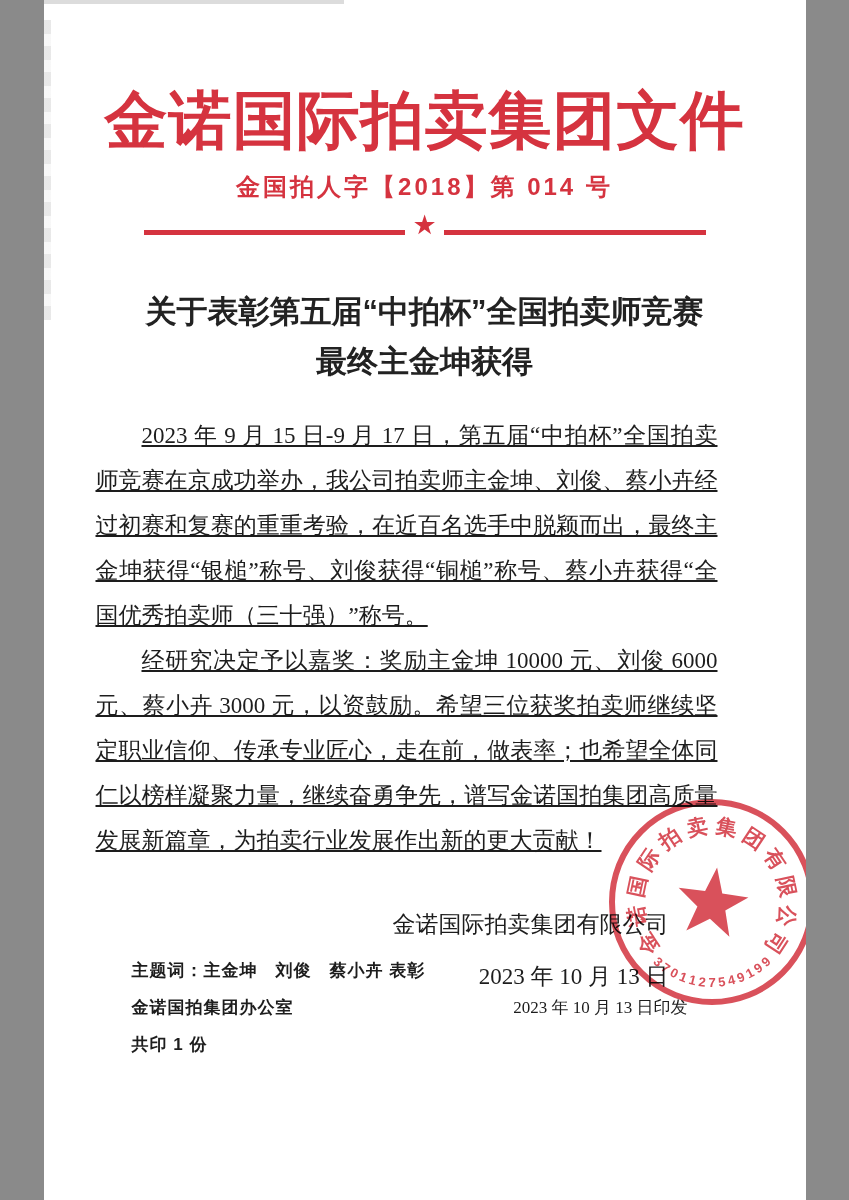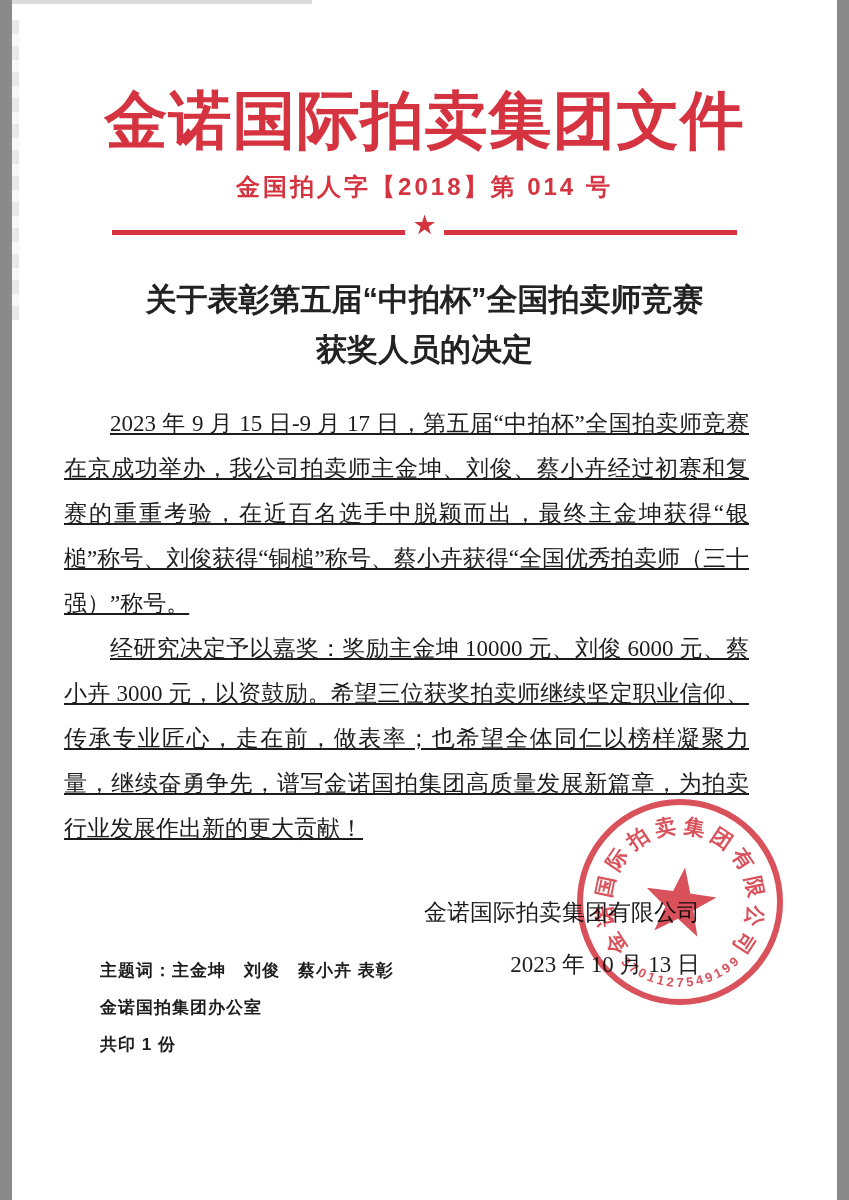--- a/index.html
+++ b/index.html
@@ -1,18 +1,18 @@
 <!DOCTYPE html>
 <html><head>
 <meta charset="utf-8">
 <style>
   html, body { margin: 0; padding: 0; background: #8a8a8a; }
   .page {
     position: relative;
-    width: 825px;
+    width: 762px;
     height: 1200px;
     margin: 0 auto;
     background: #ffffff;
     overflow: hidden;
     color: #1d1d1d;
     font-family: "Liberation Serif", "DejaVu Serif", serif;
   }
   
   .scan-edge-top {
     position: absolute; left: 0; top: 0; width: 300px; height: 4px;
@@ -51,21 +51,21 @@
   .divider .line { flex: 1; height: 5px; }
   .divider .star {
     font-size: 27px;
     line-height: 1;
     margin: 0 7px;
     transform: translateY(-7px);
   }
 
   
   .doc-title {
-    margin-top: 28px;
+    margin-top: 40px;
     text-align: center;
     font-family: "Liberation Sans", "DejaVu Sans", sans-serif;
     font-weight: bold;
     font-size: 31px;
     line-height: 50px;
     color: #222;
   }
 
   
   .body-text {
@@ -126,21 +126,21 @@
   <div class="doc-number red-text" style="color: rgb(213, 51, 63);">金国拍人字【2018】第 014 号</div>
 
   <div class="divider">
     <span class="line red-bg" style="background: rgb(213, 51, 63);"></span>
     <span class="star red-text" style="color: rgb(213, 51, 63);">★</span>
     <span class="line red-bg" style="background: rgb(213, 51, 63);"></span>
   </div>
 
   <div class="doc-title">
     <div>关于表彰第五届“中拍杯”全国拍卖师竞赛</div>
-    <div>获奖人员的决定</div>
+    <div>最终主金坤获得</div>
   </div>
 
   <div class="body-text">
     <p>2023 年 9 月 15 日-9 月 17 日，第五届“中拍杯”全国拍卖师竞赛在京成功举办，我公司拍卖师主金坤、刘俊、蔡小卉经过初赛和复赛的重重考验，在近百名选手中脱颖而出，最终主金坤获得“银槌”称号、刘俊获得“铜槌”称号、蔡小卉获得“全国优秀拍卖师（三十强）”称号。</p>
     <p>经研究决定予以嘉奖：奖励主金坤 10000 元、刘俊 6000 元、蔡小卉 3000 元，以资鼓励。希望三位获奖拍卖师继续坚定职业信仰、传承专业匠心，走在前，做表率；也希望全体同仁以榜样凝聚力量，继续奋勇争先，谱写金诺国拍集团高质量发展新篇章，为拍卖行业发展作出新的更大贡献！</p>
   </div>
 
   <div class="signature">
     <div>金诺国际拍卖集团有限公司</div>
     <div>2023 年 10 月 13 日</div>
@@ -179,19 +179,20 @@
         <text x="166.19957911506754" y="176.19473086366892" text-anchor="middle" fill="#d6424d" transform="rotate(-42 166.19957911506754 172.19473086366892)">9</text>
       </g>
   </svg>
 
   <div class="footer">
     <div class="row bold-sans">
       <span>主题词：</span><span>主金坤　刘俊　蔡小卉 表彰</span>
     </div>
     <div class="row office-row">
       <span class="bold-sans">金诺国拍集团办公室</span>
+      <span>2023 年 10 月 13 日印发</span>
     </div>
     <div class="row bold-sans">
       <span>共印 1 份</span>
     </div>
   </div>
 
 </div>
 
 </body></html>

